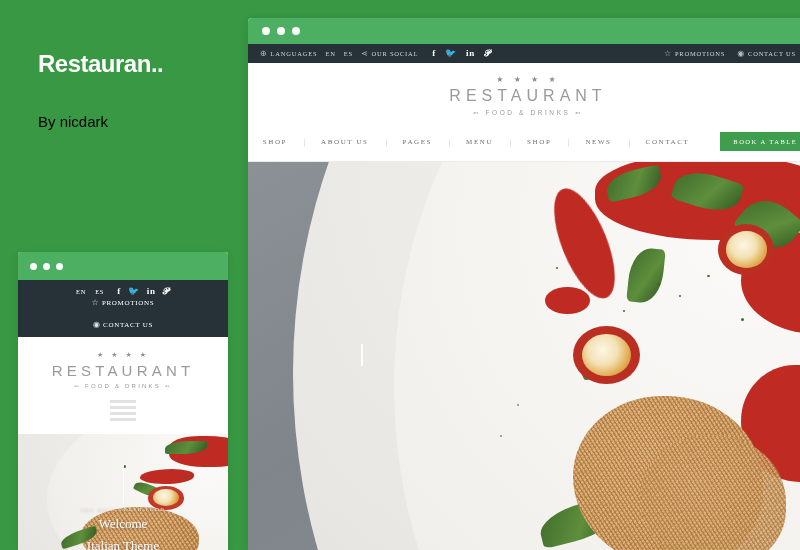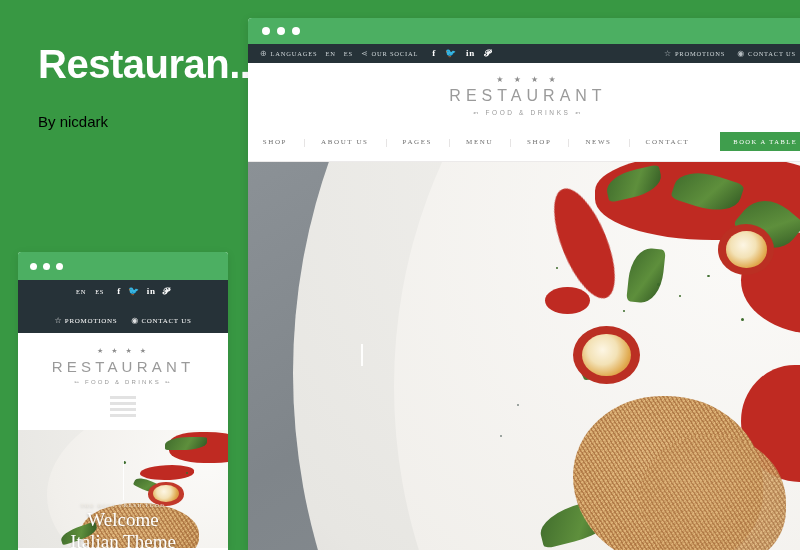--- a/index.html
+++ b/index.html
@@ -6,21 +6,21 @@
   body{
     width:800px;height:550px;overflow:hidden;position:relative;
     background:#389843;
     font-family:"Liberation Sans", sans-serif;
     -webkit-font-smoothing:antialiased;
   }
 
   
   .promo{position:absolute;left:38px;top:44px;width:220px;}
   .promo-title{
-    font-size:40px;line-height:40px;font-weight:bold;color:#ffffff;
+    font-size:24px;line-height:40px;font-weight:bold;color:#ffffff;
     letter-spacing:-0.5px;margin:0;
   }
   .promo-title .l2{display:block;}
   .promo-sub{
     font-size:25px;line-height:30px;color:#ffffff;font-weight:300;
     margin:8px 0 0 0;opacity:.97;
   }
   .promo-author{
     font-size:15px;line-height:20px;color:#000000;margin:28px 0 0 0;
   }
@@ -38,21 +38,21 @@
   }
   .mini .frame-bar{height:28px;padding-left:12px;gap:6px;}
   .mini .dot{width:7px;height:7px;}
   .mini-topbar{
     background:#263238;color:#ffffff;padding:7px 0 8px 0;text-align:center;
   }
   .mini-topline{
     display:flex;align-items:center;justify-content:center;gap:9px;
     font-size:6.5px;letter-spacing:.7px;font-family:"Liberation Serif",serif;
   }
-  .mini-topline.r2{margin-top:21px;gap:14px;font-size:7px;}
+  .mini-topline.r2{margin-top:3px;gap:14px;font-size:7px;flex-direction:column;}
   .mini-soc{display:flex;align-items:center;gap:7px;margin-left:4px;}
   .mini-soc span{font-size:9px;font-weight:bold;line-height:1;}
   .mini-logo{background:#fff;padding:14px 0 10px 0;text-align:center;}
   .stars{font-size:7px;color:#8d8d8d;letter-spacing:3px;line-height:8px;}
   .wordmark{
     font-size:15px;letter-spacing:4.2px;color:#9a9a9a;
     font-family:"Liberation Sans",sans-serif;font-weight:400;margin-top:3px;
   }
   .subwordmark{
     font-size:6px;letter-spacing:2.2px;color:#9a9a9a;margin-top:3px;
@@ -63,21 +63,21 @@
   .mini-hero{position:relative;height:118px;overflow:hidden;background:#8e9498;}
   .mini-hero-txt{
     position:absolute;left:0;right:0;bottom:-4px;text-align:center;color:#fff;
     text-shadow:0 1px 3px rgba(0,0,0,.35);
   }
   .mini-hero-kicker{
     font-size:5px;letter-spacing:1.6px;font-family:"Liberation Serif",serif;
     color:#f0ece3;
   }
   .mini-hero-h1{
-    font-size:19px;line-height:21px;font-family:"Liberation Serif",serif;
+    font-size:13px;line-height:21px;font-family:"Liberation Serif",serif;
     font-weight:400;margin-top:1px;
   }
   .mini-tick{
     position:absolute;left:50%;top:30px;width:1px;height:40px;
     background:rgba(255,255,255,.9);
   }
 
   
   .main{
     left:248px;top:18px;width:560px;height:534px;

